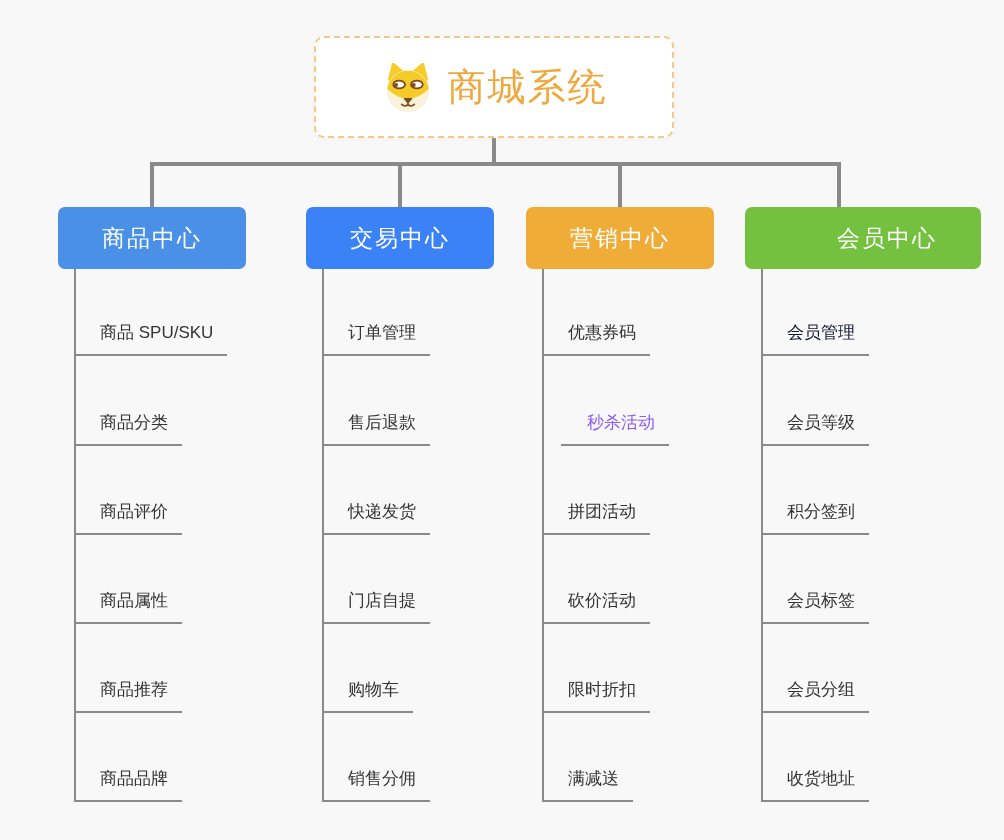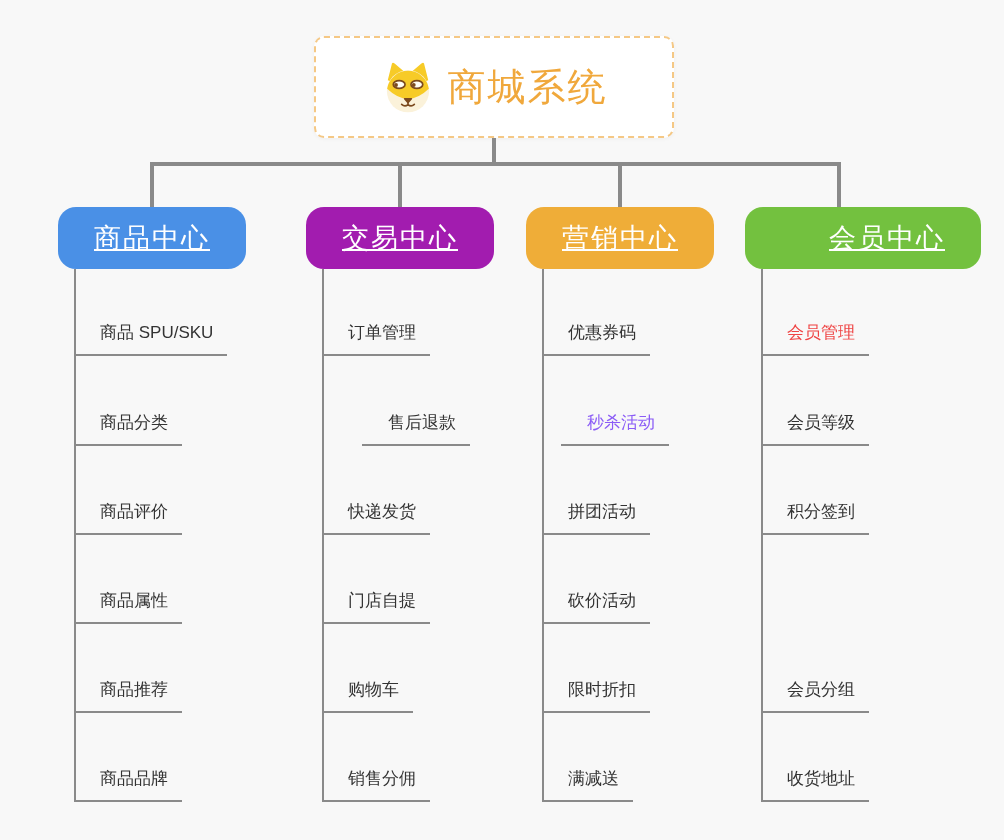--- a/index.html
+++ b/index.html
@@ -11,23 +11,23 @@
   #canvas{position:relative;width:1004px;height:840px;}
   .cline{position:absolute;}
   #root-node{
     position:absolute;left:314px;top:36px;width:360px;height:102px;
     background:#ffffff;border:2px dashed #F5C885;border-radius:10px;
     box-sizing:border-box;display:flex;align-items:center;justify-content:center;
     gap:13px;box-shadow:0 1px 4px rgba(0,0,0,0.04);cursor:pointer;
   }
   #root-title{font-size:38px;letter-spacing:2px;font-weight:500;}
   .branch{
-    position:absolute;top:207px;width:188px;height:62px;border-radius:18px;
-    color:#ffffff;font-size:27px;letter-spacing:2px;
-    display:flex;align-items:center;justify-content:center;cursor:pointer;text-decoration:underline;
+    position:absolute;top:207px;width:188px;height:62px;border-radius:7px;
+    color:#ffffff;font-size:23px;letter-spacing:2px;
+    display:flex;align-items:center;justify-content:center;cursor:pointer;
   }
   .topic{
     position:absolute;font-size:17px;line-height:29px;white-space:nowrap;
     padding:0 14px 7px 26px;cursor:pointer;
   }
 </style>
 </head>
 <body style="background: rgb(248, 248, 248);">
 
 <div id="canvas">
@@ -61,36 +61,37 @@
     <div class="cline" style="left: 618px; top: 166px; width: 4px; height: 41px; background: rgb(138, 138, 138);"></div>
     <div class="cline" style="left: 837px; top: 166px; width: 4px; height: 41px; background: rgb(138, 138, 138);"></div>
     <div class="branch" style="left: 58px; background: rgb(74, 144, 230);">商品中心</div>
     <div class="cline" style="left: 74px; top: 269px; width: 2px; height: 533px; background: rgb(138, 138, 138);"></div>
     <div class="topic" style="left: 74px; top: 318px; color: rgb(51, 51, 51); border-bottom: 2px solid rgb(138, 138, 138);">商品 SPU/SKU</div>
     <div class="topic" style="left: 74px; top: 408px; color: rgb(51, 51, 51); border-bottom: 2px solid rgb(138, 138, 138);">商品分类</div>
     <div class="topic" style="left: 74px; top: 497px; color: rgb(51, 51, 51); border-bottom: 2px solid rgb(138, 138, 138);">商品评价</div>
     <div class="topic" style="left: 74px; top: 586px; color: rgb(51, 51, 51); border-bottom: 2px solid rgb(138, 138, 138);">商品属性</div>
     <div class="topic" style="left: 74px; top: 675px; color: rgb(51, 51, 51); border-bottom: 2px solid rgb(138, 138, 138);">商品推荐</div>
     <div class="topic" style="left: 74px; top: 764px; color: rgb(51, 51, 51); border-bottom: 2px solid rgb(138, 138, 138);">商品品牌</div>
-    <div class="branch" style="left: 306px; background: #a21caf;">交易中心</div>
+    <div class="branch" style="left: 306px; background: #3b82f6;">交易中心</div>
     <div class="cline" style="left: 322px; top: 269px; width: 2px; height: 533px; background: rgb(138, 138, 138);"></div>
     <div class="topic" style="left: 322px; top: 318px; color: rgb(51, 51, 51); border-bottom: 2px solid rgb(138, 138, 138);">订单管理</div>
-    <div class="topic" style="left: 322px; top: 408px; color: rgb(51, 51, 51); border-bottom: 2px solid rgb(138, 138, 138); margin-left: 40px;">售后退款</div>
+    <div class="topic" style="left: 322px; top: 408px; color: rgb(51, 51, 51); border-bottom: 2px solid rgb(138, 138, 138);">售后退款</div>
     <div class="topic" style="left: 322px; top: 497px; color: rgb(51, 51, 51); border-bottom: 2px solid rgb(138, 138, 138);">快递发货</div>
     <div class="topic" style="left: 322px; top: 586px; color: rgb(51, 51, 51); border-bottom: 2px solid rgb(138, 138, 138);">门店自提</div>
     <div class="topic" style="left: 322px; top: 675px; color: rgb(51, 51, 51); border-bottom: 2px solid rgb(138, 138, 138);">购物车</div>
     <div class="topic" style="left: 322px; top: 764px; color: rgb(51, 51, 51); border-bottom: 2px solid rgb(138, 138, 138);">销售分佣</div>
     <div class="branch" style="left: 526px; background: rgb(239, 173, 56);">营销中心</div>
     <div class="cline" style="left: 542px; top: 269px; width: 2px; height: 533px; background: rgb(138, 138, 138);"></div>
     <div class="topic" style="left: 542px; top: 318px; color: rgb(51, 51, 51); border-bottom: 2px solid rgb(138, 138, 138);">优惠券码</div>
     <div class="topic" style="left: 542px; top: 408px; color: #8b5cf6; border-bottom: 2px solid rgb(138, 138, 138); margin-left: 19px;">秒杀活动</div>
     <div class="topic" style="left: 542px; top: 497px; color: rgb(51, 51, 51); border-bottom: 2px solid rgb(138, 138, 138);">拼团活动</div>
     <div class="topic" style="left: 542px; top: 586px; color: rgb(51, 51, 51); border-bottom: 2px solid rgb(138, 138, 138);">砍价活动</div>
     <div class="topic" style="left: 542px; top: 675px; color: rgb(51, 51, 51); border-bottom: 2px solid rgb(138, 138, 138);">限时折扣</div>
     <div class="topic" style="left: 542px; top: 764px; color: rgb(51, 51, 51); border-bottom: 2px solid rgb(138, 138, 138);">满减送</div>
     <div class="branch" style="left: 745px; background: rgb(115, 193, 63); padding-left: 48px;">会员中心</div>
     <div class="cline" style="left: 761px; top: 269px; width: 2px; height: 533px; background: rgb(138, 138, 138);"></div>
-    <div class="topic" style="left: 761px; top: 318px; color: #ef4444; border-bottom: 2px solid rgb(138, 138, 138);">会员管理</div>
+    <div class="topic" style="left: 761px; top: 318px; color: #0f172a; border-bottom: 2px solid rgb(138, 138, 138);">会员管理</div>
     <div class="topic" style="left: 761px; top: 408px; color: rgb(51, 51, 51); border-bottom: 2px solid rgb(138, 138, 138);">会员等级</div>
     <div class="topic" style="left: 761px; top: 497px; color: rgb(51, 51, 51); border-bottom: 2px solid rgb(138, 138, 138);">积分签到</div>
+    <div class="topic" style="left: 761px; top: 586px; color: rgb(51, 51, 51); border-bottom: 2px solid rgb(138, 138, 138);">会员标签</div>
     <div class="topic" style="left: 761px; top: 675px; color: rgb(51, 51, 51); border-bottom: 2px solid rgb(138, 138, 138);">会员分组</div>
     <div class="topic" style="left: 761px; top: 764px; color: rgb(51, 51, 51); border-bottom: 2px solid rgb(138, 138, 138);">收货地址</div>
   </div>
 
 </body></html>

